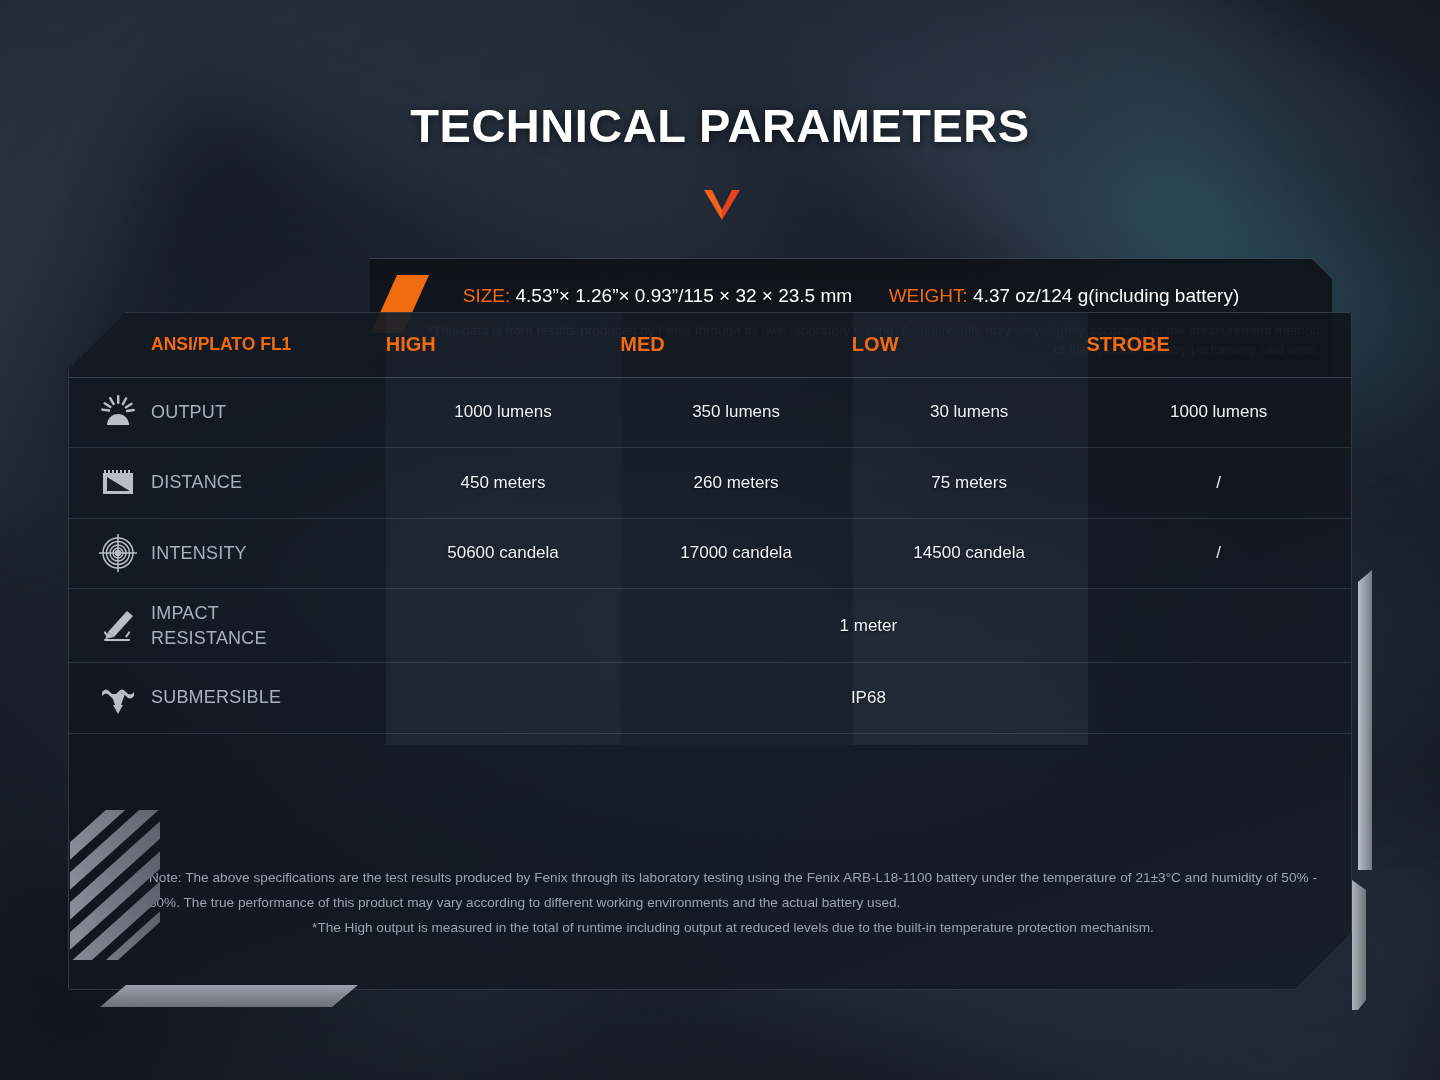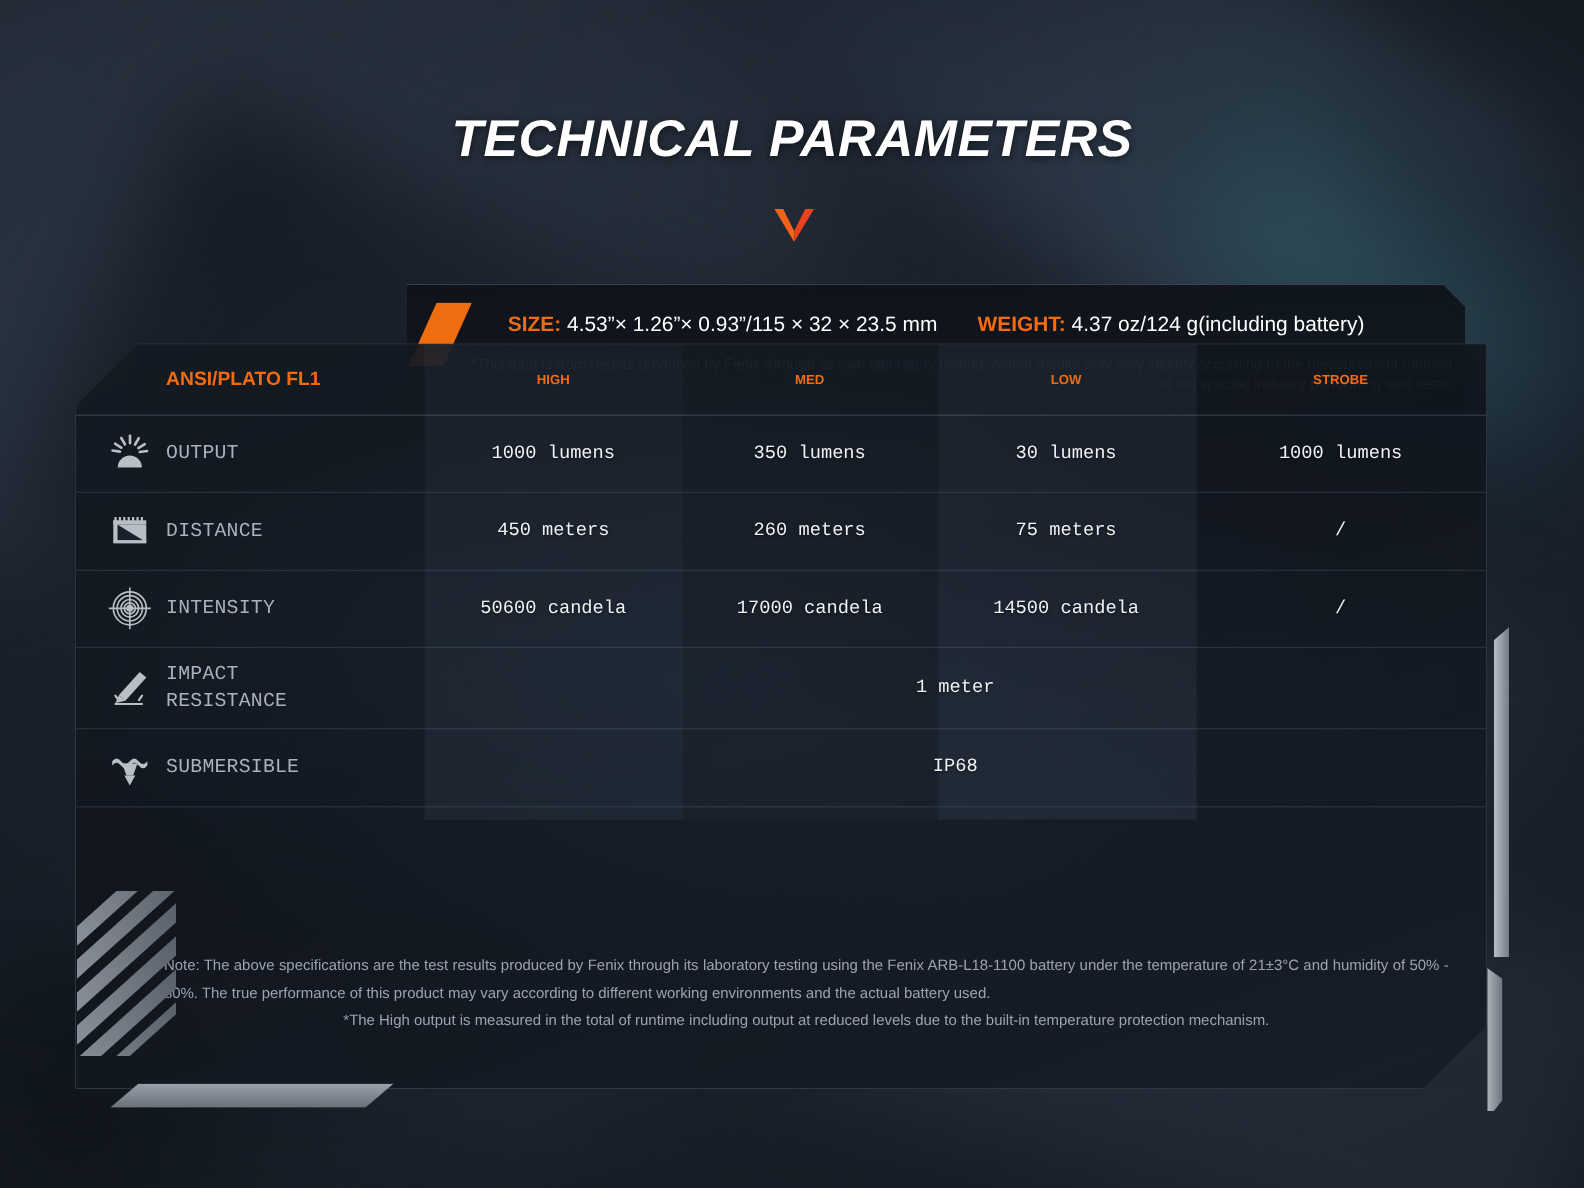--- a/index.html
+++ b/index.html
@@ -34,41 +34,40 @@
   .b10{ width:260px; height:180px; left:1180px; top:560px;
         background:linear-gradient(90deg,#2e3b4a,#1a222c); transform:rotate(20deg); opacity:.7; }
   #bg .vign { position:absolute; inset:0;
         background:radial-gradient(ellipse 120% 100% at 50% 45%, rgba(0,0,0,0) 35%, rgba(0,0,0,.45) 100%); }
 
   
   .title {
     position:absolute; left:0; top:98px; width:100%; text-align:center;
     font-size:47px; font-weight:bold; color:#ffffff; letter-spacing:.5px;
     text-shadow:0 2px 8px rgba(0,0,0,.6);
-    font-style:italic;
   }
   .chev { position:absolute; left:704px; top:190px; width:36px; height:30px; }
 
   
   .infopanel {
     position:absolute; left:370px; top:258px; width:962px; height:118px;
     background:linear-gradient(180deg, rgba(14,18,25,.93) 0%, rgba(16,21,28,.88) 100%);
     clip-path:polygon(0 0, 941px 0, 962px 21px, 962px 118px, 0 118px);
     border-top:1px solid rgba(150,165,185,.30);
   }
   .orangeflag {
     position:absolute; left:371px; top:275px; width:58px; height:58px;
     background:#ef6c10;
     clip-path:polygon(26px 0, 58px 0, 32px 58px, 0 58px);
   }
   .specline {
     position:absolute; left:0; top:26px; width:100%; text-align:center;
     font-size:19px; color:#ffffff; white-space:nowrap;
   }
-  .specline .lbl { color:#f26a11; font-weight:bold; }
+  .specline .lbl { color:#f26a11; font-weight:normal; }
   .specline .gap { display:inline-block; width:26px; }
   .disclaimer {
     position:absolute; left:50px; top:62px; width:900px;
     text-align:right; font-size:13.5px; line-height:19px; color:#8d96a4;
   }
 
   
   .panel {
     position:absolute; left:68px; top:312px; width:1284px; height:678px;
     background:linear-gradient(160deg, rgba(20,26,34,.93) 0%, rgba(17,22,30,.95) 45%, rgba(23,30,40,.93) 100%);
@@ -85,32 +84,31 @@
   
   .coltint { position:absolute; top:0; height:432px; pointer-events:none; }
   .ct-high { left:317px; width:235px; background:linear-gradient(180deg, rgba(120,145,180,.055), rgba(120,145,180,.085)); }
   .ct-med  { left:552px; width:232px; background:linear-gradient(180deg, rgba(120,145,180,.015), rgba(120,145,180,.03)); }
   .ct-low  { left:784px; width:235px; background:linear-gradient(180deg, rgba(120,145,180,.075), rgba(120,145,180,.105)); }
 
   table.spec { position:absolute; left:0; top:0; width:100%; border-collapse:collapse; }
   table.spec td, table.spec th { position:relative; }
 
   .hdr th {
-    height:64px; font-size:12px; font-weight:bold; color:#f26a11;
-    text-align:center; vertical-align:middle;
+    height:64px; font-size:20px; font-weight:bold; color:#f26a11;
+    text-align:left; vertical-align:middle;
     border-bottom:1px solid rgba(150,168,190,.28);
   }
   .hdr th.first { text-align:left; padding-left:82px; font-size:17.5px; }
 
   .row td {
     height:70.5px; font-size:17px; color:#f0f2f5; text-align:center;
     vertical-align:middle;
     border-bottom:1px solid rgba(140,158,180,.20);
     text-shadow:0 1px 2px rgba(0,0,0,.55);
-    font-family:Liberation Mono, monospace;
   }
   .row td.label {
     text-align:left; padding-left:82px; color:#a9b1bc; font-size:18px;
     letter-spacing:.2px; text-shadow:none;
   }
   .row.tall td { height:74px; }
   .row td.label .two { line-height:25px; }
   .icn {
     position:absolute; left:28px; top:50%; transform:translateY(-50%);
     width:42px; height:42px; display:block;

